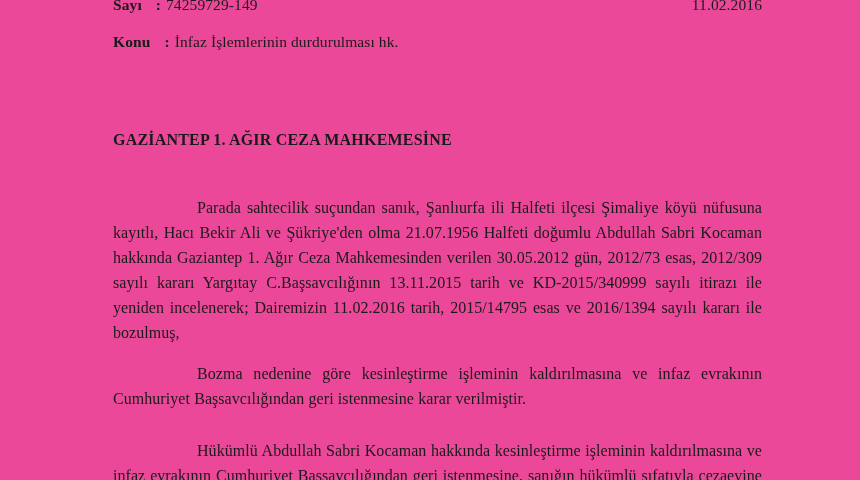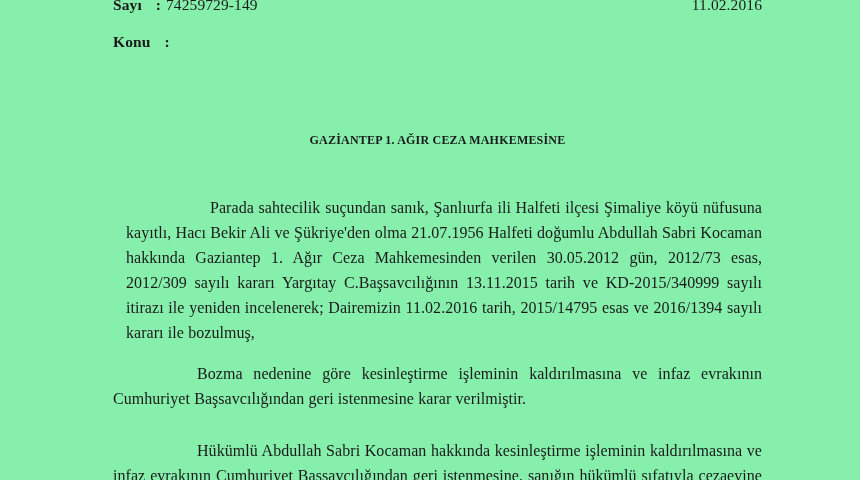--- a/index.html
+++ b/index.html
@@ -62,59 +62,59 @@
     top: -4px;
     font-size: 15.5px;
     line-height: 17px;
     letter-spacing: 0.1px;
     white-space: nowrap;
   }
 
   
   .doc-heading {
     margin-top: 80px;
-    text-align: center;
     font-weight: bold;
-    font-size: 12px;
+    font-size: 16px;
     line-height: 20px;
     letter-spacing: 0.2px;
   }
 
   
   .para {
     text-align: justify;
     text-justify: inter-word;
     font-size: 16px;
     line-height: 25px;
     text-indent: 84px;
     letter-spacing: 0.05px;
     word-spacing: 0.2px;
   }
-  .para.p1 { margin-top: 45px; margin-left: 13px; }
+  .para.p1 { margin-top: 45px; }
   .para.p2 { }
   .para.p3 { margin-top: 27px; }
   .para:last-child { margin-bottom: 0; }
 </style>
 </head>
 <body style="background: rgb(255, 255, 255); color: rgb(26, 26, 26);">
 
-<div id="page" style="background: #86efac;">
+<div id="page" style="background: #ec4899;">
   <div class="doc-body">
 
     <div class="meta-row sayi">
       <span class="meta-label">Sayı</span>
       <span class="meta-colon">:</span>
       <span class="meta-value">74259729-149</span>
     </div>
 
     <div class="meta-date">11.02.2016</div>
 
     <div class="meta-row konu">
       <span class="meta-label">Konu</span>
       <span class="meta-colon">:</span>
+      <span class="meta-value">İnfaz İşlemlerinin durdurulması hk.</span>
     </div>
 
     <div class="doc-heading">GAZİANTEP 1. AĞIR CEZA MAHKEMESİNE</div>
 
     <p class="para p1">Parada sahtecilik suçundan sanık, Şanlıurfa ili  Halfeti ilçesi Şimaliye köyü nüfusuna kayıtlı, Hacı Bekir Ali ve Şükriye'den olma 21.07.1956 Halfeti doğumlu Abdullah Sabri Kocaman hakkında Gaziantep 1. Ağır Ceza Mahkemesinden verilen 30.05.2012 gün, 2012/73 esas, 2012/309 sayılı kararı Yargıtay C.Başsavcılığının 13.11.2015 tarih ve KD-2015/340999 sayılı itirazı ile yeniden incelenerek; Dairemizin 11.02.2016 tarih, 2015/14795 esas ve 2016/1394 sayılı kararı ile bozulmuş,</p>
     <p class="para p2">Bozma nedenine göre kesinleştirme işleminin kaldırılmasına ve infaz evrakının Cumhuriyet Başsavcılığından geri istenmesine karar verilmiştir.</p>
     <p class="para p3">Hükümlü Abdullah Sabri Kocaman hakkında kesinleştirme işleminin kaldırılmasına ve infaz evrakının Cumhuriyet Başsavcılığından geri istenmesine, sanığın hükümlü sıfatıyla cezaevine alınması halinde başka suçtan hükümlü veya tutuklu bulunmadığı takdirde bu suçtan salıverilmesinin sağlanmasını rica ederim.</p>
 
   </div>
 </div>

